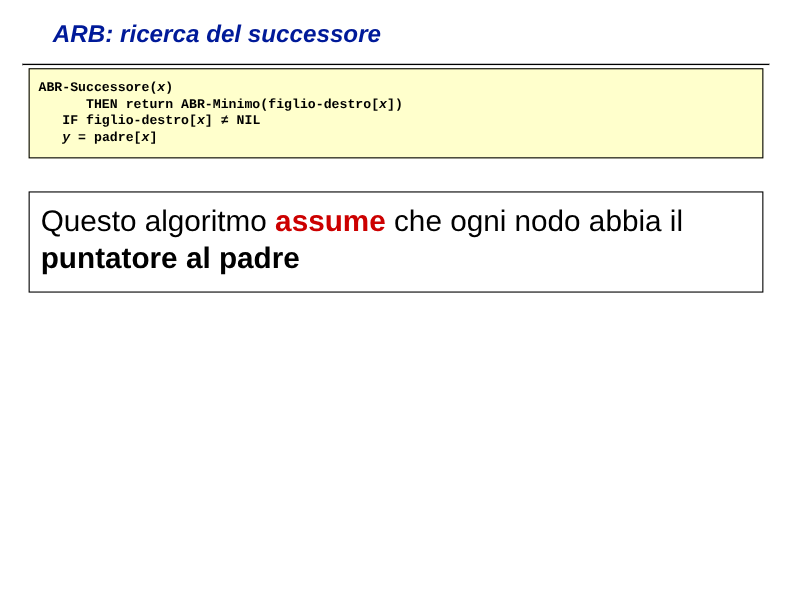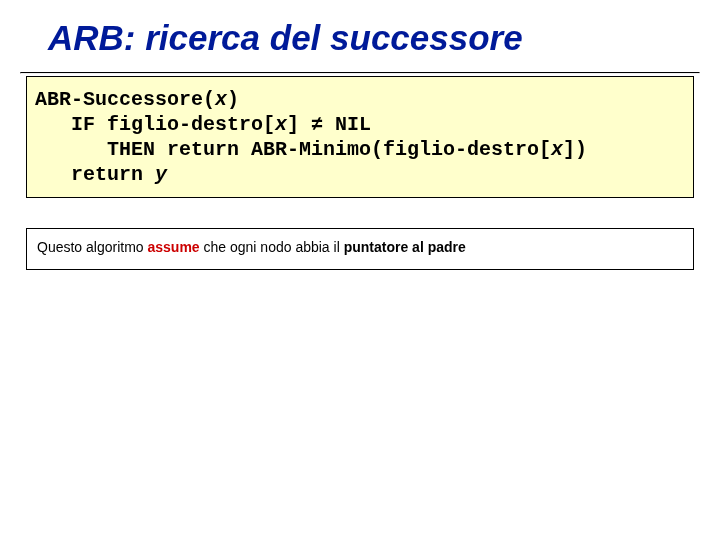--- a/index.html
+++ b/index.html
@@ -11,72 +11,72 @@
     font-family: Arial, Helvetica, sans-serif;
     box-sizing: border-box;
   }
   .slide {
     padding: 18px 20px 20px 20px;
   }
   .title {
     font-family: Arial, Helvetica, sans-serif;
     font-style: italic;
     font-weight: bold;
-    font-size: 35px;
+    font-size: 22px;
     color: #001a99;
     margin: 0 0 14px 28px;
   }
   .white-row {
     height: 2px;
     background: #fff;
   }
   .black-line {
     border-top: 1px solid #000;
     margin: 0;
   }
   .code-box {
     border: 1px solid #000;
     background: #ffffcc;
     padding: 10px 8px 10px 8px;
     margin: 0 6px 0 6px;
     font-family: "Courier New", Courier, monospace;
-    font-size: 20px;
+    font-size: 12px;
     font-weight: bold;
     color: #000;
     line-height: 1.25;
   }
   .code-box .line { white-space: pre; }
   .ital { font-style: italic; }
   .note-box {
     border: 1px solid #000;
     background: #ffffff;
     margin: 30px 6px 0 6px;
     padding: 10px 10px 12px 10px;
     font-family: Arial, Helvetica, sans-serif;
-    font-size: 14px;
+    font-size: 27px;
     color: #000;
     line-height: 1.25;
   }
   .assume { font-weight: bold; color: #cc0000; }
   .bold { font-weight: bold; }
 </style>
 </head>
 <body>
 
 <div class="slide">
 
   <div class="title">ARB: ricerca del successore</div>
 
   <hr class="black-line">
   <div class="white-row"></div>
 
   <div class="code-box">
     <div class="line"><span>ABR-Successore(</span><span class="ital">x</span><span>)</span></div>
+    <div class="line"><span>      THEN return ABR-Minimo(figlio-destro[</span><span class="ital">x</span><span>])</span></div>
     <div class="line"><span>   IF figlio-destro[</span><span class="ital">x</span><span>] </span><span>≠</span><span> NIL</span></div>
-    <div class="line"><span>      THEN return ABR-Minimo(figlio-destro[</span><span class="ital">x</span><span>])</span></div>
-    <div class="line"><span>   return </span><span class="ital">y</span></div>
+    <div class="line"><span>   </span><span class="ital">y</span><span> = padre[</span><span class="ital">x</span><span>]</span></div>
   </div>
 
   <div class="note-box">
     <span>Questo algoritmo </span><span class="assume">assume</span><span> che ogni nodo abbia il </span><span class="bold">puntatore al padre</span>
   </div>
 
 </div>
 
 </body></html>

